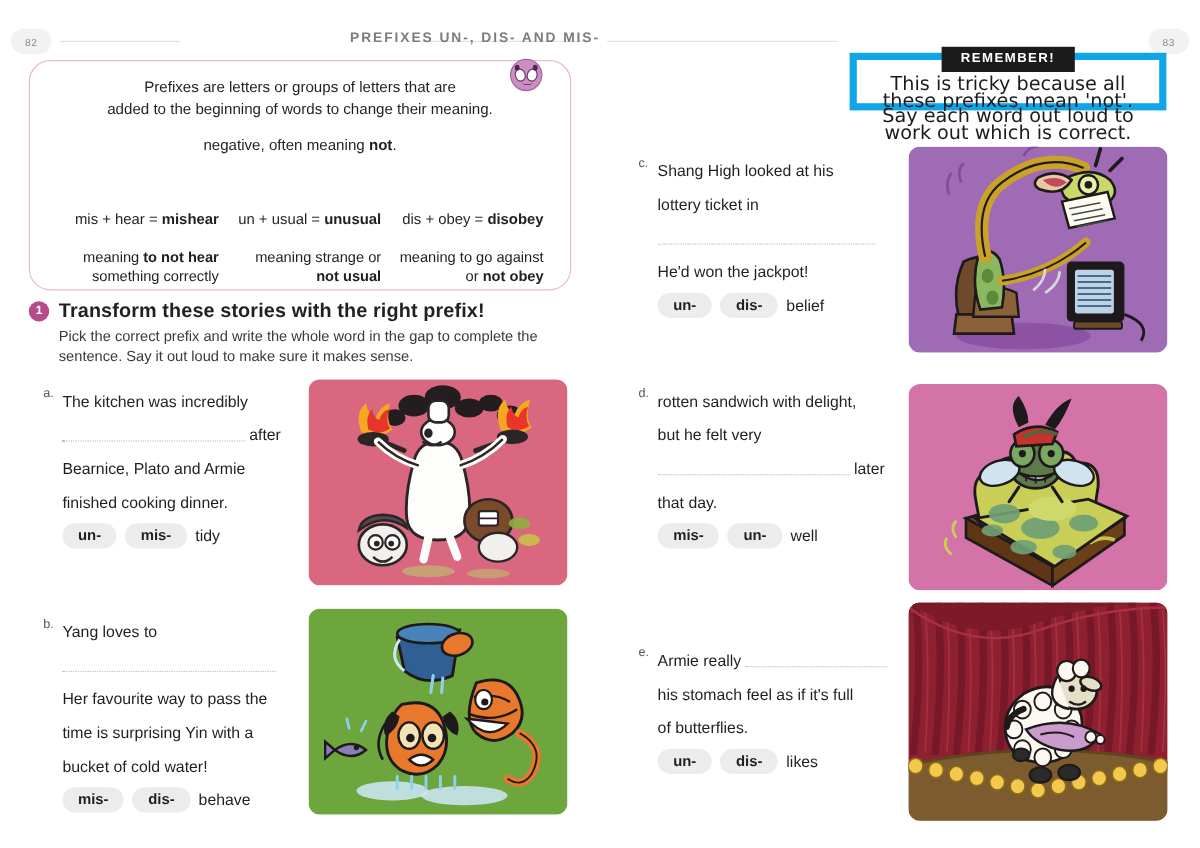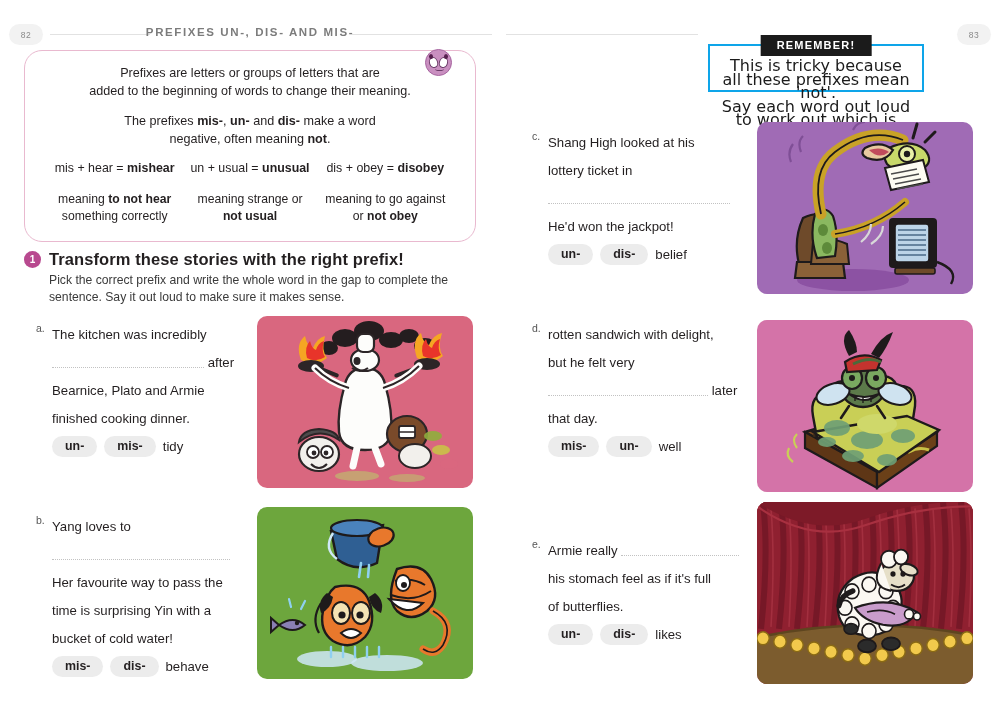--- a/index.html
+++ b/index.html
@@ -22,34 +22,34 @@
     position: absolute; top: 0; width: 34px; height: 21px;
     background: #f2f2f2; border-radius: 11px;
     font-size: 8.5px; letter-spacing: .5px; color: #8a8a8a;
     display: flex; align-items: center; justify-content: center; text-align: center;
   }
   .pagenum.l { left: 9px; }
   .pagenum.r { right: 9px; }
   .runrule { position: absolute; top: 10px; height: 1px; background: #e2e2e2; }
   .runtitle {
     position: absolute; top: 2px; left: 0; width: 500px;
-    text-align: center; font-size: 11.5px; font-weight: 700;
+    text-align: right; font-size: 11.5px; font-weight: 700;
     letter-spacing: 1.6px; color: #7c7c7c;
   }
 
   
   .infobox {
     position: absolute; left: 24px; top: 50px; width: 452px; height: 192px;
     border: 1.4px solid #e9b9cf; border-radius: 18px; background: #fff;
     padding: 14px 22px 0 22px;
   }
   .ib-line { text-align: center; color: #231f20; font-size: 12.6px; line-height: 17.5px; }
   .ib-gap { height: 13px; }
   .ib-cols { display: flex; margin-top: 12px; }
-  .ib-col { flex: 1; text-align: center; color: #231f20; }
+  .ib-col { flex: 1; text-align: right; color: #231f20; margin-top: 32px; }
   .ib-eq  { font-size: 12.4px; line-height: 17px; }
   .ib-mean{ font-size: 12.2px; line-height: 16.5px; margin-top: 14px; }
   b { font-weight: 700; }
 
   .eyeball {
     position: absolute; left: 425px; top: 49px; width: 27px; height: 27px;
     border-radius: 50%; background: #c98fc0; border: 1.5px solid #a765a0;
     overflow: hidden;
   }
   .eyeball .eye {
@@ -111,22 +111,22 @@
   .stem { font-size: 13.2px; color: #231f20; }
 
   
   .illus {
     position: absolute; border-radius: 10px; overflow: hidden;
   }
   .illus svg { display: block; width: 100%; height: 100%; }
 
   
   .remember {
-    position: absolute; left: 708px; top: 44px; width: 216px; height: 48px;
-    border: 2px solid #0ea5e9; background: #fff;
+    position: absolute; left: 708px; top: 44px; width: 264px; height: 48px;
+    border: 6px solid #0ea5e9; background: #fff;
   }
   .remember-tab {
     position: absolute; left: 50%; top: -11px; transform: translateX(-50%);
     background: #1b1b1b; color: #fff; font-size: 11px; font-weight: 700;
     letter-spacing: 1.2px; padding: 4px 16px 5px 16px; white-space: nowrap;
   }
   .remember-body {
     padding: 13px 10px 0 10px; text-align: center;
     font-size: 16px; line-height: 13.5px; color: #1b1b1b;
     font-family: "DejaVu Sans", sans-serif;
@@ -143,23 +143,20 @@
       <div class="pagenum l">82</div>
       <div class="runrule" style="left:50px; width:100px;"></div>
       <div class="runrule" style="left:352px; width:140px;"></div>
       <div class="runtitle">PREFIXES UN-, DIS- AND MIS-</div>
     </div>
 
     <div class="infobox">
       <div class="ib-line">Prefixes are letters or groups of letters that are</div>
       <div class="ib-line">added to the beginning of words to change their meaning.</div>
       <div class="ib-gap"></div>
-      <div class="ib-line">
-        <span>The prefixes </span><b>mis-</b><span>, </span><b>un-</b><span> and </span><b>dis-</b><span> make a word</span>
-      </div>
       <div class="ib-line">
         <span>negative, often meaning </span><b>not</b><span>.</span>
       </div>
 
       <div class="ib-cols">
         <div class="ib-col">
           <div class="ib-eq">
             <span>mis + hear = </span><b>mishear</b>
           </div>
           <div class="ib-mean">

